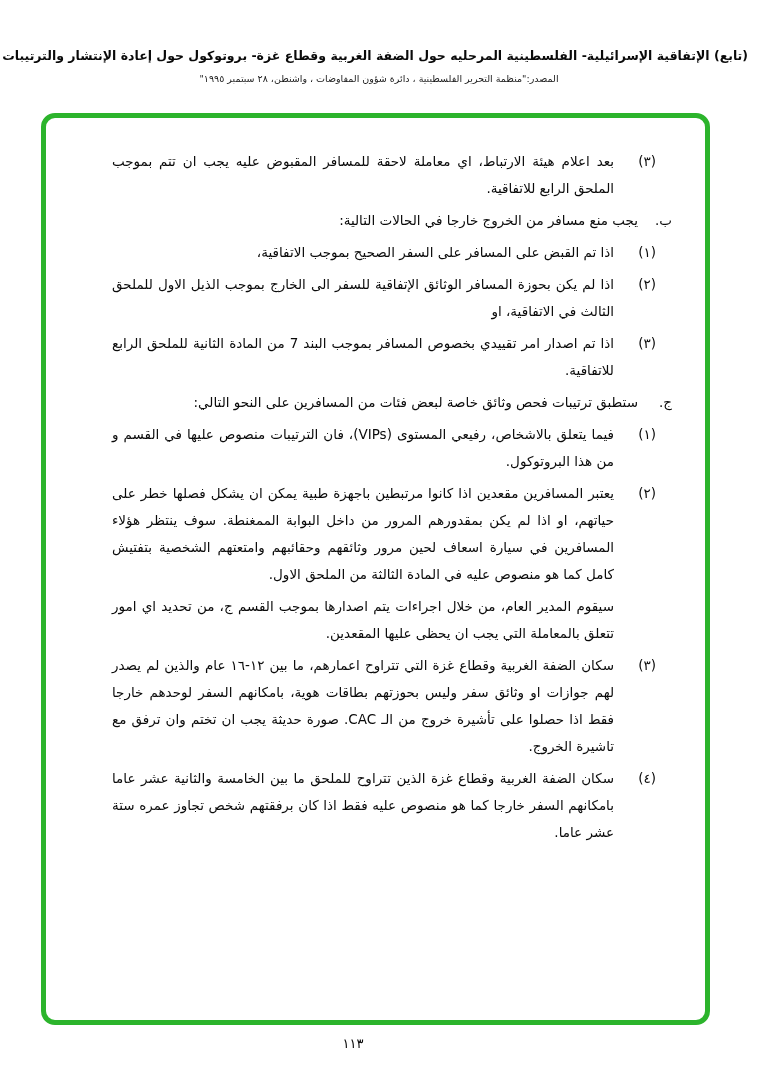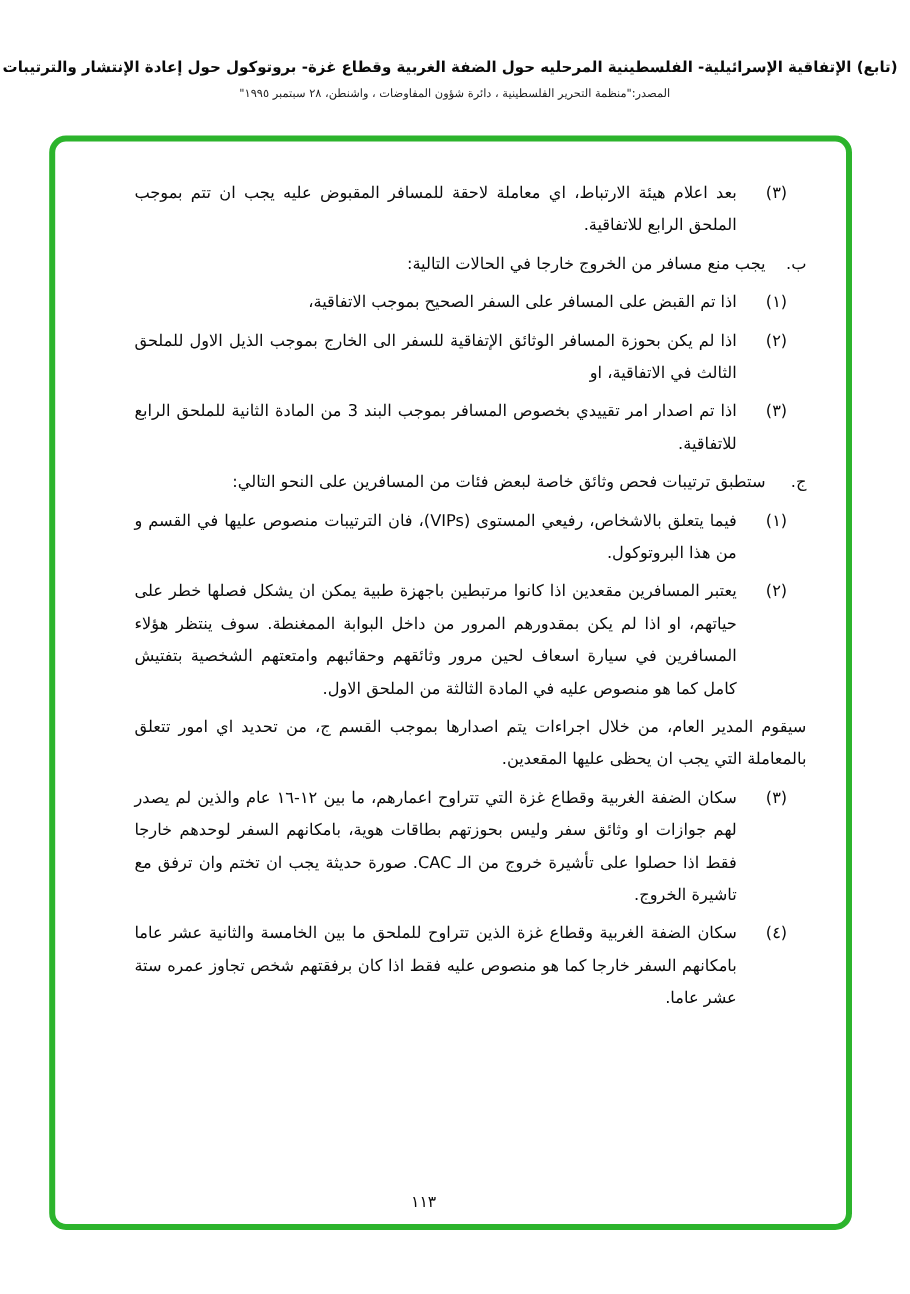--- a/index.html
+++ b/index.html
@@ -33,24 +33,24 @@
   .content {
     position: absolute; top: 148px; right: 86px; width: 560px;
     direction: rtl; text-align: justify;
     font-size: 13.5px; line-height: 27px;
   }
   .item { display: flex; margin-bottom: 5px; }
   .marker { flex: 0 0 34px; }
   .txt { flex: 1; }
   .lvl2 { margin-right: 16px; }
   .lvl2 .marker { flex: 0 0 42px; }
-  .para { margin-bottom: 5px; }
+  .para { margin-right: 58px; margin-bottom: 5px; }
 
   .page-number {
-    position: absolute; top: 995px; left: 0; width: 706px;
+    position: absolute; top: 1036px; left: 0; width: 706px;
     text-align: center; direction: rtl; font-size: 13px;
   }
 </style>
 </head>
 <body>
 
 <div class="page">
 
   <div class="doc-header">
     <div class="doc-title">(تابع) الإتفاقية الإسرائيلية- الفلسطينية المرحليه حول الضفة الغربية وقطاع غزة- بروتوكول حول إعادة الإنتشار والترتيبات الامنية</div>
@@ -76,21 +76,21 @@
       <span class="txt">اذا تم القبض على المسافر على السفر الصحيح بموجب الاتفاقية،</span>
     </div>
 
     <div class="item lvl2">
       <span class="marker">(٢)</span>
       <span class="txt">اذا لم يكن بحوزة المسافر الوثائق الإتفاقية للسفر الى الخارج بموجب الذيل الاول للملحق الثالث في الاتفاقية، او</span>
     </div>
 
     <div class="item lvl2">
       <span class="marker">(٣)</span>
-      <span class="txt">اذا تم اصدار امر تقييدي بخصوص المسافر بموجب البند 3 من المادة الثانية للملحق الرابع للاتفاقية.</span>
+      <span class="txt">اذا تم اصدار امر تقييدي بخصوص المسافر بموجب البند 7 من المادة الثانية للملحق الرابع للاتفاقية.</span>
     </div>
 
     <div class="item lvl1">
       <span class="marker">ج.</span>
       <span class="txt">ستطبق ترتيبات فحص وثائق خاصة لبعض فئات من المسافرين على النحو التالي:</span>
     </div>
 
     <div class="item lvl2">
       <span class="marker">(١)</span>
       <span class="txt">فيما يتعلق بالاشخاص، رفيعي المستوى (VIPs)، فان الترتيبات منصوص عليها في القسم و من هذا البروتوكول.</span>

